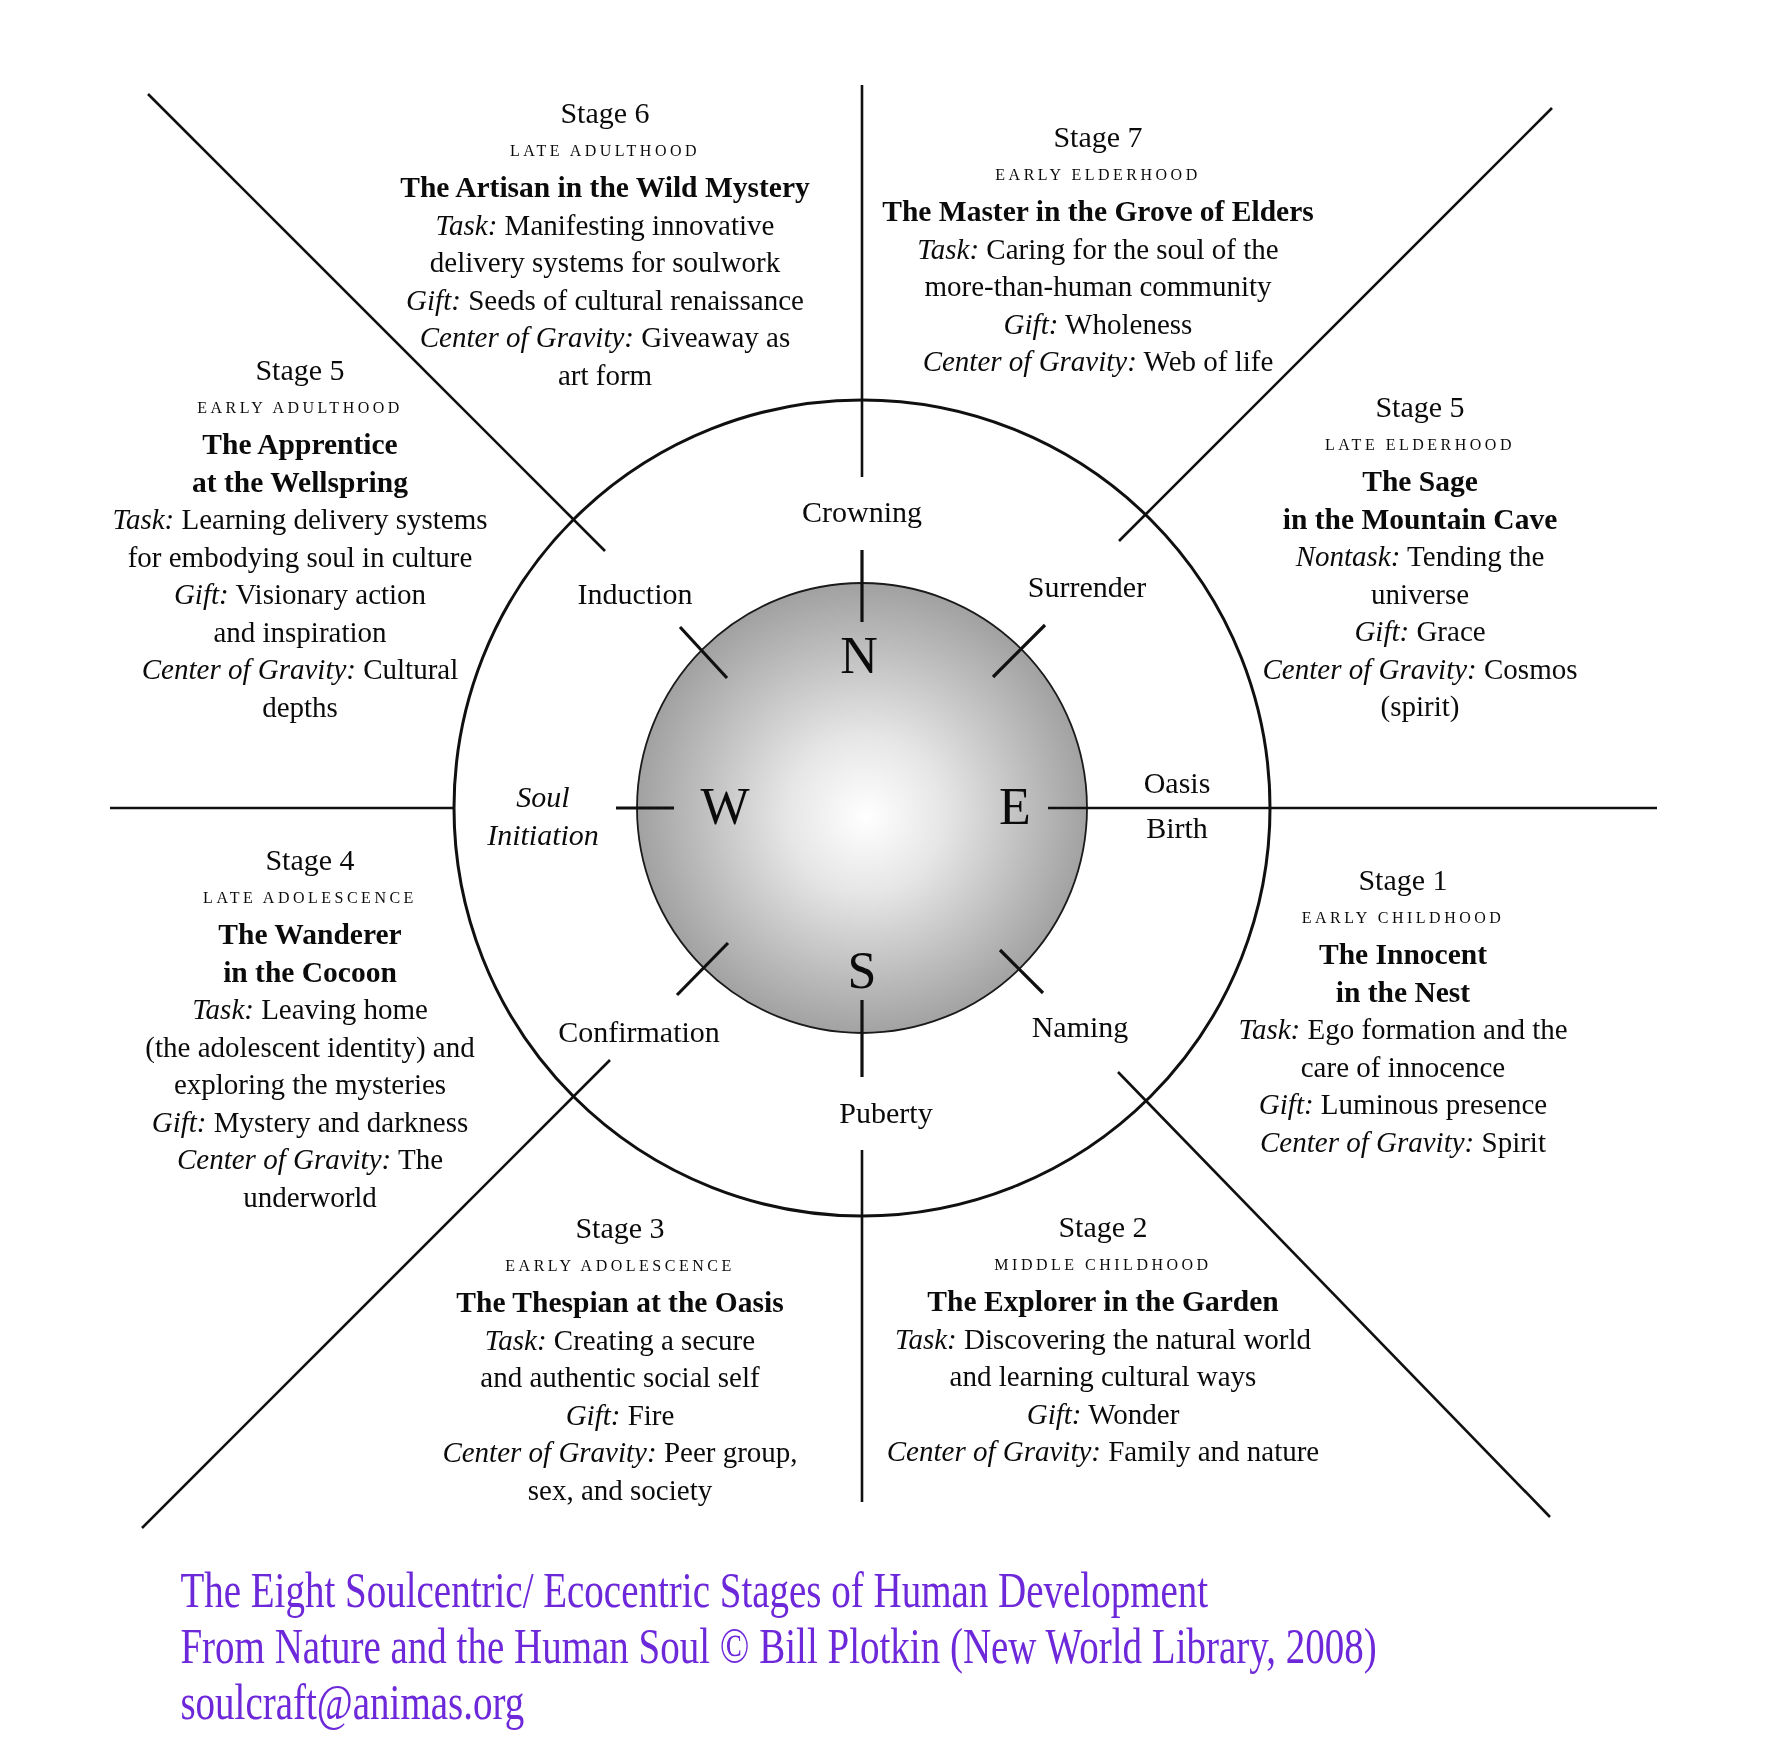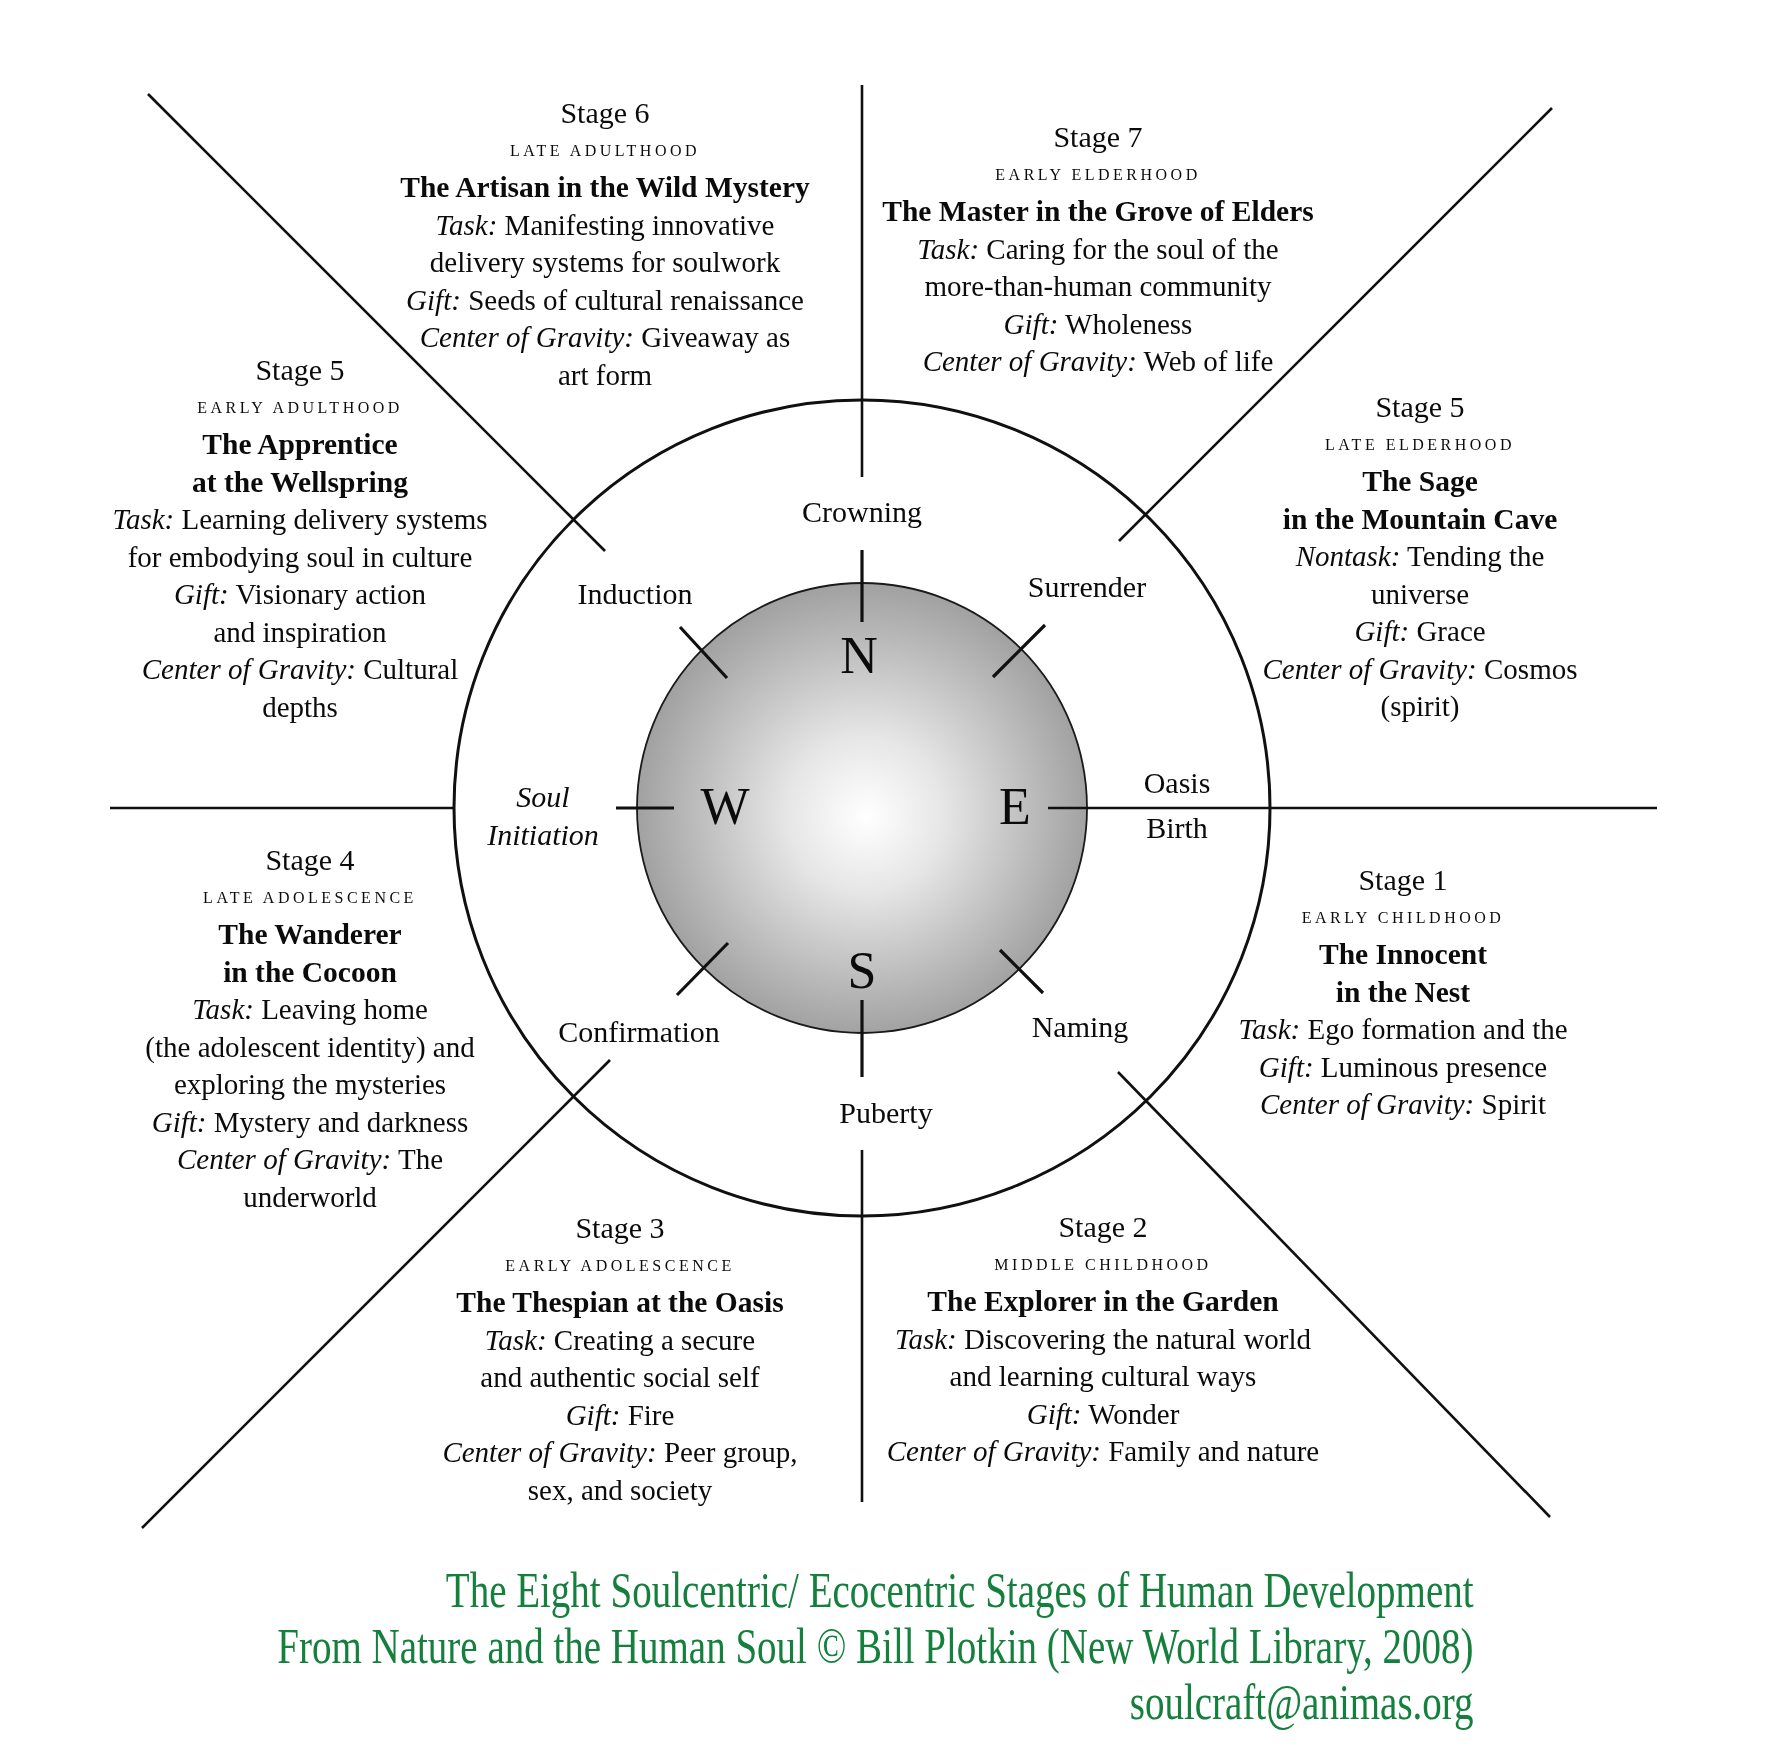--- a/index.html
+++ b/index.html
@@ -7,22 +7,22 @@
           font-family:"Liberation Serif", serif;color:#0b0b0b;}
   #diagram-svg{position:absolute;left:0;top:0;}
   .stage-block{position:absolute;width:640px;text-align:center;font-size:29px;line-height:37.5px;white-space:nowrap;}
   .stage-block .line{white-space:nowrap;}
   .stage-label{font-size:30px;}
   .stage-phase{font-size:16px;letter-spacing:3.5px;}
   .stage-title .line{font-weight:bold;font-size:29.5px;}
   .stage-details i{font-style:italic;}
   .t-label{position:absolute;width:320px;text-align:center;font-size:30px;line-height:38px;}
   .compass{position:absolute;width:120px;text-align:center;font-size:52px;line-height:52px;}
-  .caption{position:absolute;left:0;top:1562px;width:1640px;text-align:right;
-           font-size:50px;line-height:56px;color:#15803d;padding-left:14px;}
+  .caption{position:absolute;left:0;top:1562px;width:1640px;text-align:left;
+           font-size:50px;line-height:56px;color:#6d28d9;}
   .caption .line{transform:scaleX(0.78);transform-origin:center;}
 </style>
 </head>
 <body>
 
 <div id="canvas">
 
   <svg id="diagram-svg" width="1771" height="1760" viewBox="0 0 1771 1760">
     <defs>
       <radialGradient id="sphereGrad" cx="50%" cy="50%" r="62%" fx="51%" fy="52%">
@@ -157,20 +157,21 @@
 
   <div class="stage-block" style="left:1083px;top:861px;">
     <div class="stage-label">Stage 1</div>
     <div class="stage-phase">EARLY CHILDHOOD</div>
     <div class="stage-title">
         <div class="line">The Innocent</div>
         <div class="line">in the Nest</div>
       </div>
     <div class="stage-details">
         <div class="line"><i>Task:</i> Ego formation and the</div>
+        <div class="line">care of innocence</div>
         <div class="line"><i>Gift:</i> Luminous presence</div>
         <div class="line"><i>Center of Gravity:</i> Spirit</div>
       </div>
   </div>
 
   <div class="stage-block" style="left:300px;top:1209px;">
     <div class="stage-label">Stage 3</div>
     <div class="stage-phase">EARLY ADOLESCENCE</div>
     <div class="stage-title">
         <div class="line">The Thespian at the Oasis</div>

